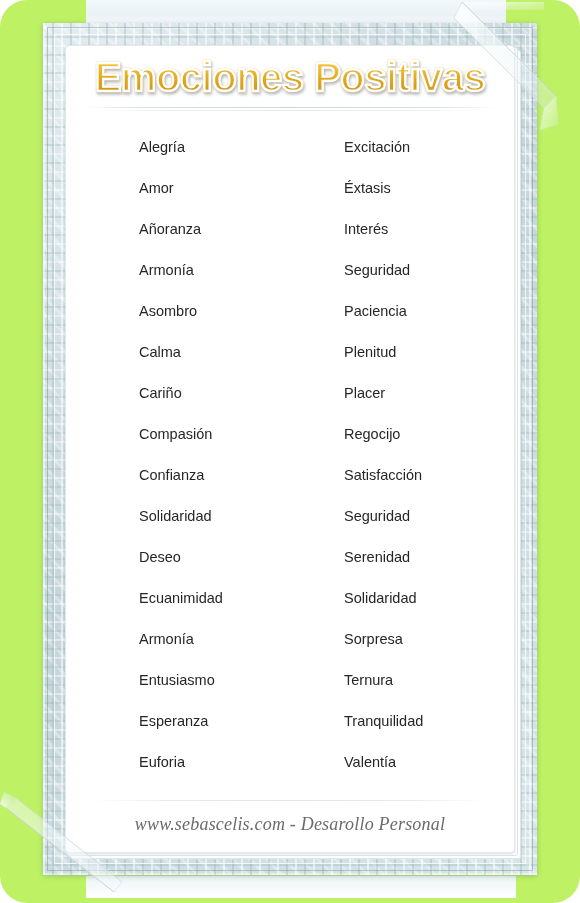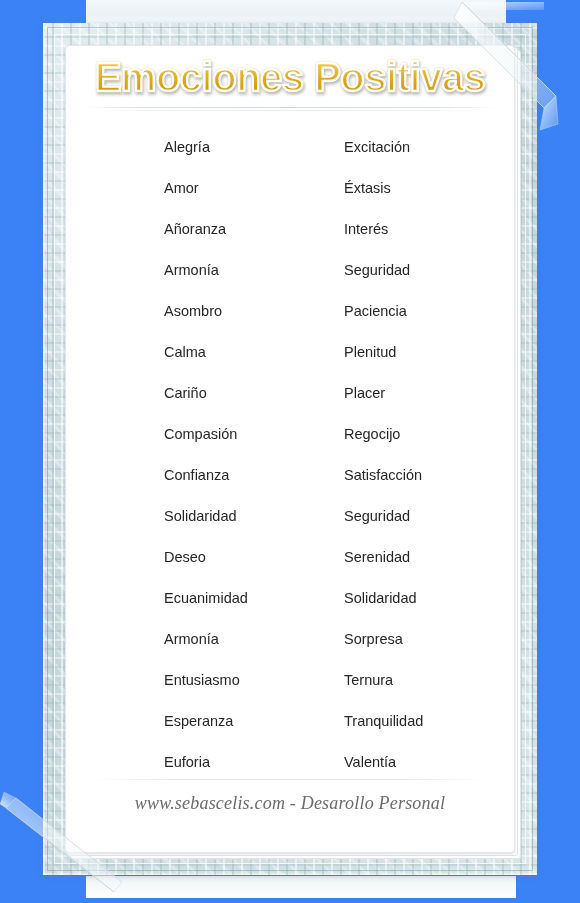--- a/index.html
+++ b/index.html
@@ -12,21 +12,22 @@
     height: 903px;
     overflow: hidden;
     font-family: "Liberation Sans", sans-serif;
     position: relative;
   }
 
   
   #page {
     position: absolute;
     inset: 0;
-    background: #3b82f6;
+    background: #bef264;
+    border-radius: 27px;
   }
 
   
   .bg-wash {
     position: absolute;
     left: 86px;
     top: 0px;
     width: 420px;
     height: 26px;
     background: linear-gradient(180deg, #f2f8fa 0%, #eaf2f5 60%, #ffffff 100%);
@@ -159,39 +160,39 @@
 
   
   #columns {
     display: flex;
     padding: 16px 0 0 0;
   }
   .col {
     width: 50%;
     box-sizing: border-box;
   }
-  .col.left  { padding-left: 98px; }
+  .col.left  { padding-left: 73px; }
   .col.right { padding-left: 54px; }
 
   .emotion-item {
     font-family: "Liberation Sans", sans-serif;
     font-size: 14.5px;
     color: #262626;
     height: 41px;
     line-height: 41px;
     white-space: nowrap;
   }
 
   
   #footer {
     position: absolute;
     left: 0;
     right: 0;
     bottom: 0;
-    height: 73px;
+    height: 52px;
   }
   #footer-rule {
     height: 1px;
     margin: 0 26px;
     background: linear-gradient(90deg,
         rgba(232,236,238,0) 0%,
         #e7eaec 20%,
         #e0e4e6 50%,
         #e7eaec 80%,
         rgba(232,236,238,0) 100%);

